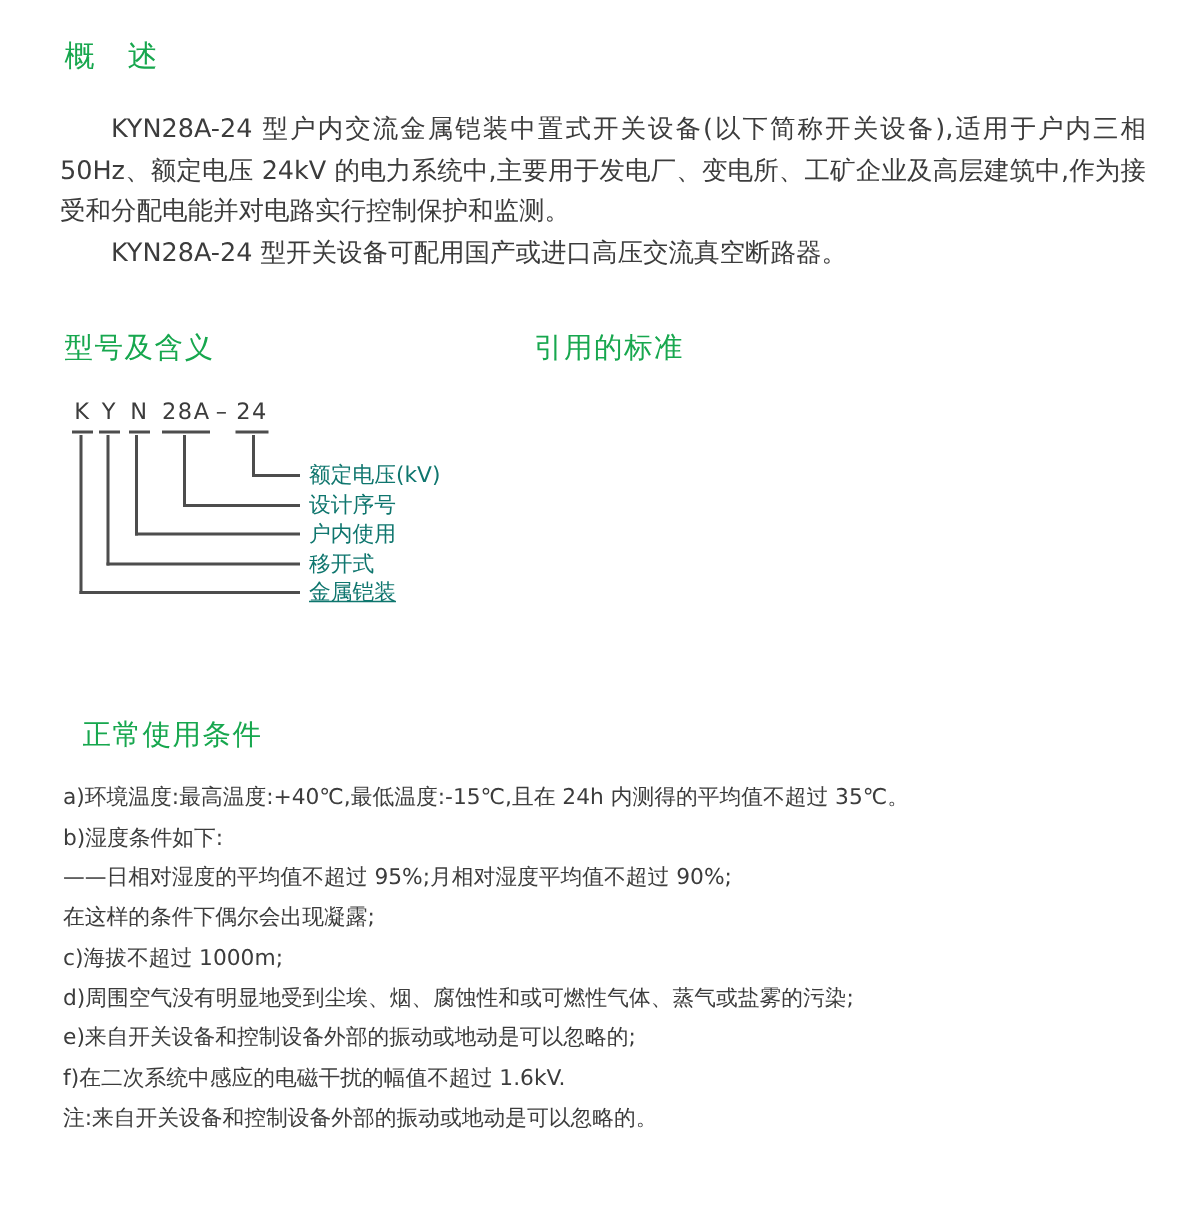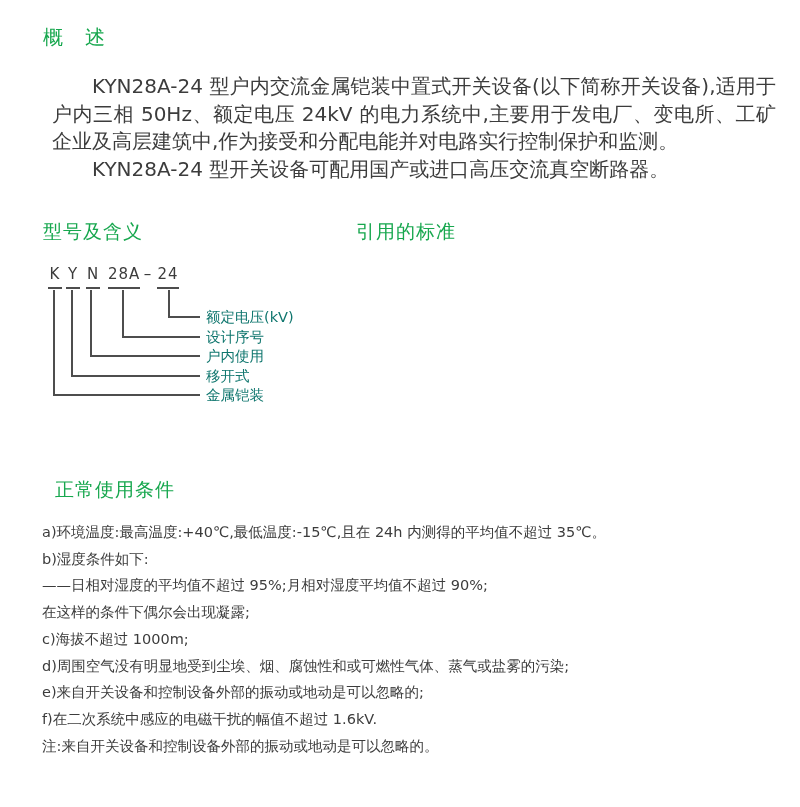--- a/index.html
+++ b/index.html
@@ -15,22 +15,22 @@
     position: absolute;
     font-size: 19px; font-weight: normal; color: #17a74e;
     letter-spacing: 1px; white-space: nowrap;
   }
   #overview-title   { left: 43px;  top: 24px;  font-size: 20px; }
   #model-heading    { left: 43px;  top: 219px; }
   #standards-heading{ left: 356px; top: 219px; }
   #conditions-heading{ left: 55px; top: 477px; }
 
   .intro {
-    position: absolute; left: 52px; top: 73px; width: 724px;
-    font-size: 20px; line-height: 27.5px; text-align: justify;
+    position: absolute; left: 40px; top: 73px; width: 724px;
+    font-size: 17px; line-height: 27.5px; text-align: justify;
   }
   .intro p { text-indent: 2em; }
 
   .standards { position: absolute; left: 356px; top: 260px; width: 440px; }
   .standards p { font-size: 14px; line-height: 26.5px; white-space: nowrap; }
 
   .diagram { position: absolute; left: 48px; top: 266px; width: 360px; height: 145px; }
   .code-part {
     position: absolute; top: 0; display: inline-block;
     font-size: 15px; line-height: 17px; color: #3c3c3c;
@@ -83,21 +83,21 @@
     <div class="hline" style="left:120px; top:50px;  width:32px;"></div>
     <div class="hline" style="left:74px;  top:70px;  width:78px;"></div>
     <div class="hline" style="left:42px;  top:89px;  width:110px;"></div>
     <div class="hline" style="left:23px;  top:109px; width:129px;"></div>
     <div class="hline" style="left:5px;   top:128px; width:147px;"></div>
 
     <span class="dlabel" style="top:51px;">额定电压(kV)</span>
     <span class="dlabel" style="top:71px;">设计序号</span>
     <span class="dlabel" style="top:90px;">户内使用</span>
     <span class="dlabel" style="top:110px;">移开式</span>
-    <span class="dlabel" style="top:129px;">金属铠装</span>
+    <span class="dlabel" style="top:129px;text-decoration:underline;">金属铠装</span>
   </div>
 
   <h2 class="sec-title" id="conditions-heading">正常使用条件</h2>
 
   <div class="conditions">
     <p>a)环境温度:最高温度:+40℃,最低温度:-15℃,且在 24h 内测得的平均值不超过 35℃。</p>
     <p>b)湿度条件如下:</p>
     <p>——日相对湿度的平均值不超过 95%;月相对湿度平均值不超过 90%;</p>
     <p>在这样的条件下偶尔会出现凝露;</p>
     <p>c)海拔不超过 1000m;</p>

